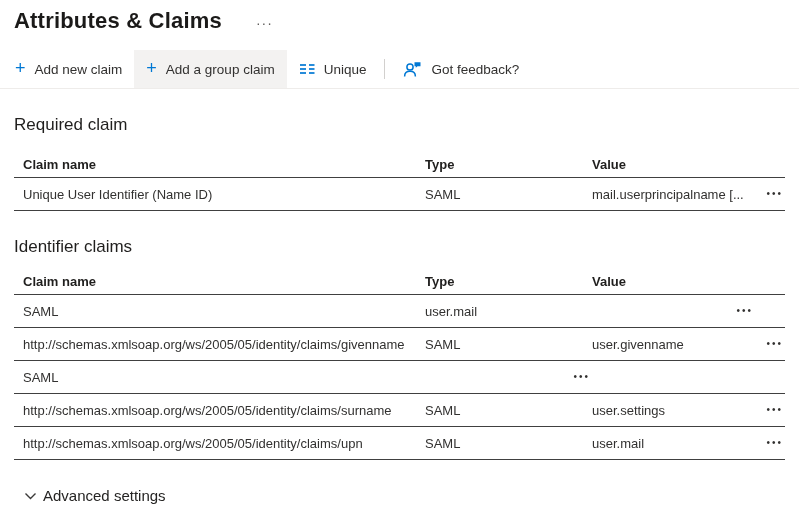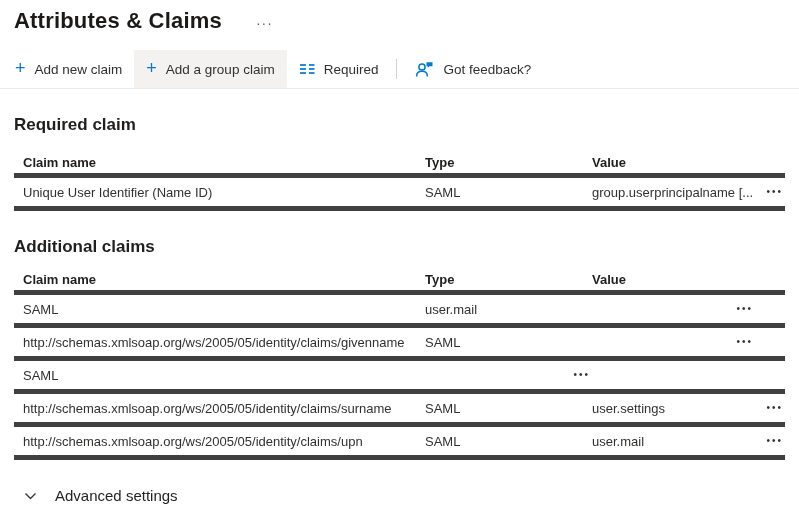--- a/index.html
+++ b/index.html
@@ -19,34 +19,34 @@
   .command-bar { display: flex; align-items: center; margin-top: 16px; height: 39px;
     border-bottom: 1px solid #eeecea; padding: 0 0 0 3px; }
   .cmd-btn { display: flex; align-items: center; gap: 9px; height: 38px; padding: 0 12px;
     background: transparent; border: none; font-family: "Liberation Sans", sans-serif;
     font-size: 13.5px; color: #323130; cursor: pointer; white-space: nowrap; }
   .cmd-btn.active { background: #f3f2f1; }
   .plus-icon { color: #0078d4; font-size: 18px; font-weight: 400; line-height: 1; margin-top: -2px; }
   .cmd-icon-svg { display: inline-flex; }
   .toolbar-divider { width: 1px; height: 20px; background: #d2d0ce; margin: 0 6px; }
   
-  .section-heading { font-size: 17px; color: #201f1e; font-weight: 700; margin: 26px 14px 0 14px; }
+  .section-heading { font-size: 17px; color: #201f1e; font-weight: 400; margin: 26px 14px 0 14px; }
   .claims-table { margin: 0 14px; }
   .required-table { margin-top: 17px; }
   .additional-table { margin-top: 12px; }
   .t-row { display: grid; grid-template-columns: 402px 167px 1fr 30px; align-items: center;
-    padding-left: 9px; border-bottom: 5px solid #404040; }
+    padding-left: 9px; border-bottom: 1px solid #404040; }
   .t-head { height: 26px; }
   .t-head .cell { font-weight: 700; font-size: 13px; color: #201f1e; }
   .t-data { height: 33px; cursor: pointer; }
   .cell { font-size: 13px; color: #323130; overflow: hidden; white-space: nowrap; }
   .row-menu { justify-self: end; background: none; border: none; cursor: pointer;
     color: #323130; font-size: 10px; letter-spacing: 2px; line-height: 1; padding: 4px 2px; }
   
-  .advanced-toggle { display: flex; align-items: center; gap: 18px; margin: 27px 0 0 24px;
+  .advanced-toggle { display: flex; align-items: center; gap: 6px; margin: 27px 0 0 24px;
     background: none; border: none; cursor: pointer; font-family: "Liberation Sans", sans-serif;
     font-size: 15px; color: #252423; }
   .chevron-svg { display: inline-flex; margin-top: 2px; }
 </style>
 </head>
 <body>
 
 <div class="page-header">
   <h1 class="page-title">Attributes &amp; Claims</h1>
   <button class="title-more">
@@ -69,21 +69,21 @@
         <g stroke="#0078d4" stroke-width="1.7">
           <line x1="1" y1="4" x2="7" y2="4"></line>
             <line x1="1" y1="8" x2="7" y2="8"></line>
             <line x1="1" y1="12" x2="7" y2="12"></line>
           <line x1="10" y1="4" x2="15.5" y2="4"></line>
             <line x1="10" y1="8" x2="15.5" y2="8"></line>
             <line x1="10" y1="12" x2="15.5" y2="12"></line>
         </g>
       </svg>
     </span>
-    <span>Required</span>
+    <span>Unique</span>
   </button>
   <div class="toolbar-divider"></div>
   <button class="cmd-btn">
     <span class="cmd-icon-svg">
       <svg width="19" height="17" viewBox="0 0 19 17">
         <circle cx="7" cy="6" r="3.1" fill="none" stroke="#0078d4" stroke-width="1.5"></circle>
         <path d="M1.6 15.5 C1.6 11.8 4 10.3 7 10.3 C10 10.3 12.4 11.8 12.4 15.5" fill="none" stroke="#0078d4" stroke-width="1.5"></path>
         <path d="M11.5 1.2 H17.5 V5.2 H14.5 L12.8 6.8 V5.2 H11.5 Z" fill="#0078d4"></path>
       </svg>
     </span>
@@ -95,46 +95,47 @@
 <div class="claims-table required-table">
   <div class="t-row t-head">
     <div class="cell">Claim name</div>
     <div class="cell">Type</div>
     <div class="cell">Value</div>
     <div></div>
   </div>
   <div class="t-row t-data">
     <div class="cell">Unique User Identifier (Name ID)</div>
     <div class="cell">SAML</div>
-    <div class="cell">group.userprincipalname [...</div>
+    <div class="cell">mail.userprincipalname [...</div>
     <button class="row-menu">
       <span>•••</span>
     </button>
   </div>
 </div>
 
-<h2 class="section-heading">Additional claims</h2>
+<h2 class="section-heading">Identifier claims</h2>
 <div class="claims-table additional-table">
   <div class="t-row t-head">
     <div class="cell">Claim name</div>
     <div class="cell">Type</div>
     <div class="cell">Value</div>
     <div></div>
   </div>
 
   <div class="t-row t-data">
     <div class="cell">SAML</div>
     <div class="cell">user.mail</div>
     <button class="row-menu">
       <span>•••</span>
     </button>
   </div>
   <div class="t-row t-data">
     <div class="cell">http://schemas.xmlsoap.org/ws/2005/05/identity/claims/givenname</div>
     <div class="cell">SAML</div>
+    <div class="cell">user.givenname</div>
     <button class="row-menu">
       <span>•••</span>
     </button>
   </div>
   <div class="t-row t-data">
     <div class="cell">SAML</div>
     <button class="row-menu">
       <span>•••</span>
     </button>
   </div>

